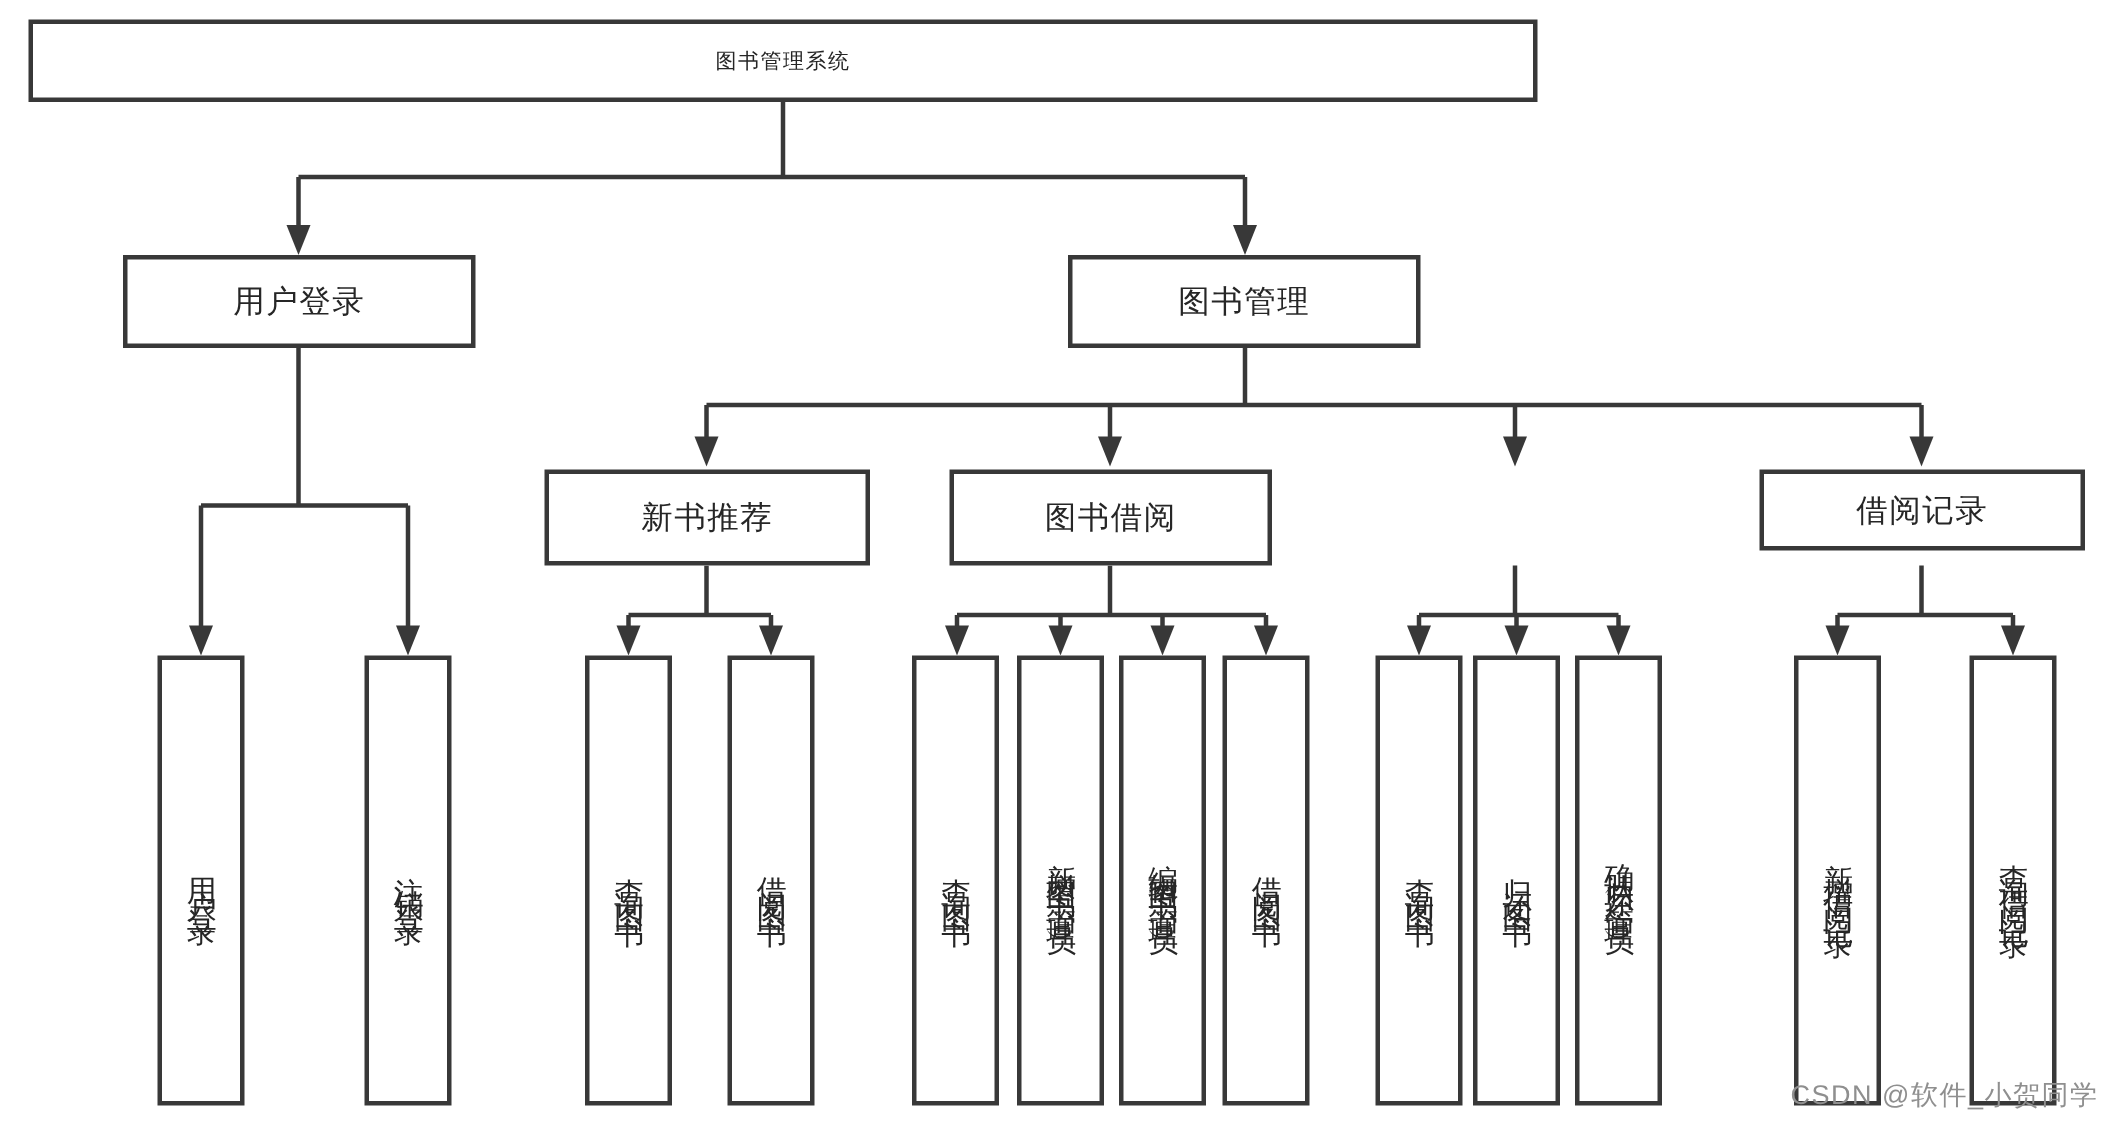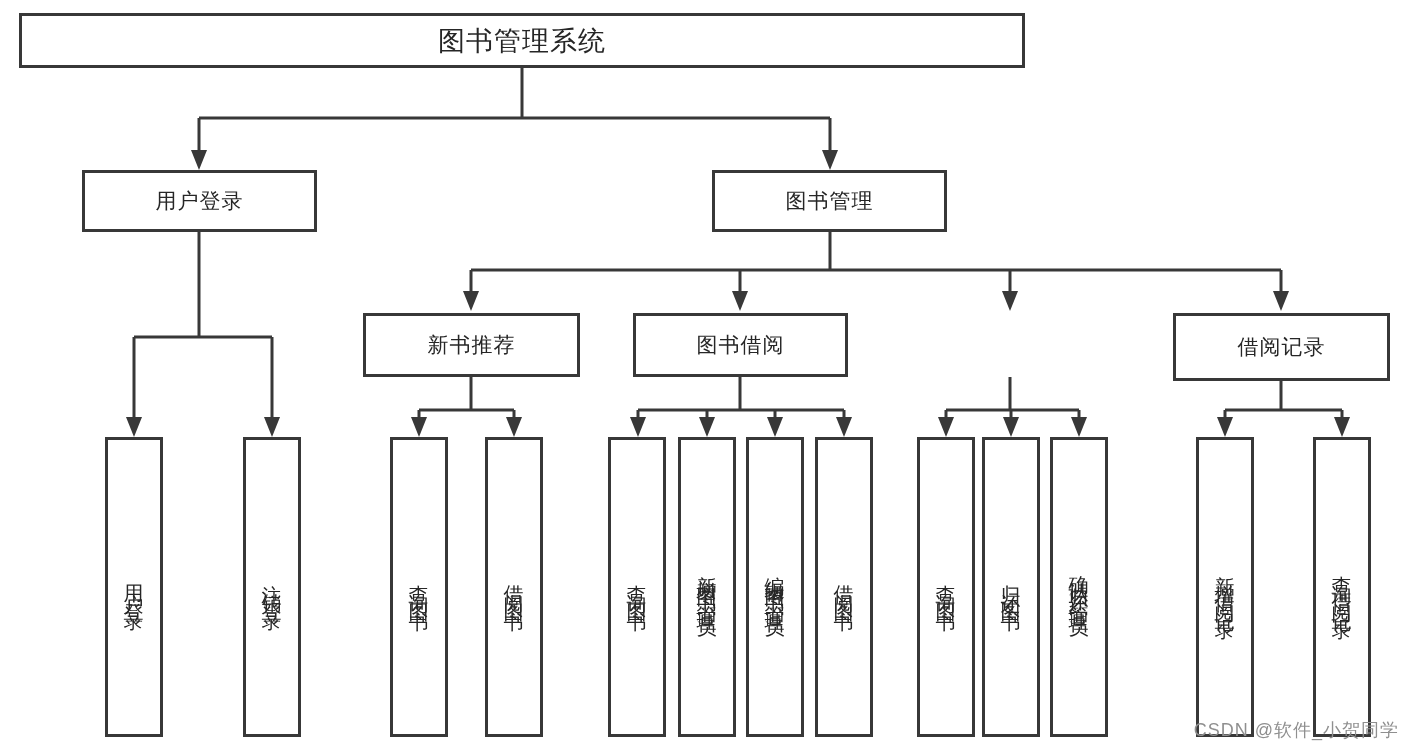--- a/index.html
+++ b/index.html
@@ -30,21 +30,21 @@
     align-items: center;
     justify-content: center;
     color: #262626;
     z-index: 2;
   }
   .hlabel {
     font-size: 21px;
     letter-spacing: 1px;
     white-space: nowrap;
   }
-  .root-box .hlabel { font-size: 27px; }
+  .root-box .hlabel { font-size: 14px; }
   .leaf {
     top: 437px;
     width: 58px;
     height: 300px;
   }
   .vlabel {
     writing-mode: vertical-lr;
     text-orientation: mixed;
     font-size: 20px;
     letter-spacing: 9px;
@@ -117,21 +117,21 @@
   <div class="box" style="left:712px; top:170px; width:235px; height:62px;">
     <span class="hlabel">图书管理</span>
   </div>
 
   <div class="box" style="left:633px; top:313px; width:215px; height:64px;">
     <span class="hlabel">图书借阅</span>
   </div>
   <div class="box" style="left:363px; top:313px; width:217px; height:64px;">
     <span class="hlabel">新书推荐</span>
   </div>
-  <div class="box" style="left:1173px; top:313px; width:217px; height:68px;">
+  <div class="box" style="left:1173px; top:313px; width:217px; height:54px;">
     <span class="hlabel">借阅记录</span>
   </div>
 
   <div class="box leaf" style="left:105px;">
     <span class="vlabel">用户登录</span>
   </div>
   <div class="box leaf" style="left:243px;">
     <span class="vlabel">注销登录</span>
   </div>
 

